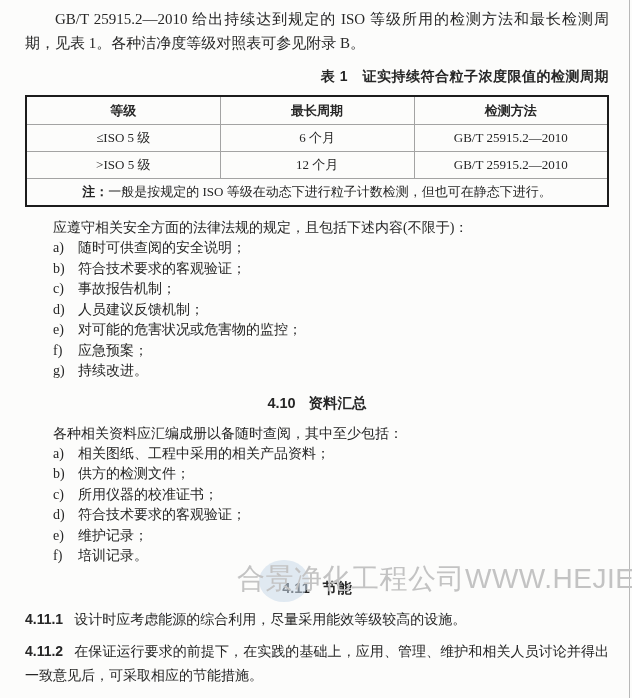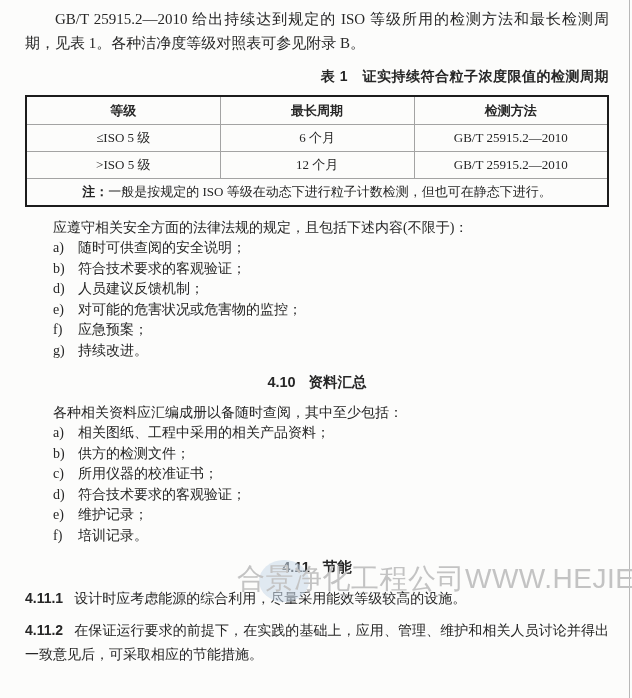--- a/index.html
+++ b/index.html
@@ -164,20 +164,21 @@
       <tr>
         <td class="note-cell" colspan="3"><span class="note-label">注：</span><span>一般是按规定的 ISO 等级在动态下进行粒子计数检测，但也可在静态下进行。</span></td>
       </tr>
     </tbody>
   </table>
 
   <p class="sec-intro">应遵守相关安全方面的法律法规的规定，且包括下述内容(不限于)：</p>
   <div class="list">
     <div class="li"><span class="li-label">a)</span><span>随时可供查阅的安全说明；</span></div>
     <div class="li"><span class="li-label">b)</span><span>符合技术要求的客观验证；</span></div>
+    <div class="li"><span class="li-label">c)</span><span>事故报告机制；</span></div>
     <div class="li"><span class="li-label">d)</span><span>人员建议反馈机制；</span></div>
     <div class="li"><span class="li-label">e)</span><span>对可能的危害状况或危害物的监控；</span></div>
     <div class="li"><span class="li-label">f)</span><span>应急预案；</span></div>
     <div class="li"><span class="li-label">g)</span><span>持续改进。</span></div>
   </div>
 
   <h3 class="sec-h tight"><span class="num">4.10</span><span>资料汇总</span></h3>
   <p class="sec-intro">各种相关资料应汇编成册以备随时查阅，其中至少包括：</p>
   <div class="list">
     <div class="li"><span class="li-label">a)</span><span>相关图纸、工程中采用的相关产品资料；</span></div>

